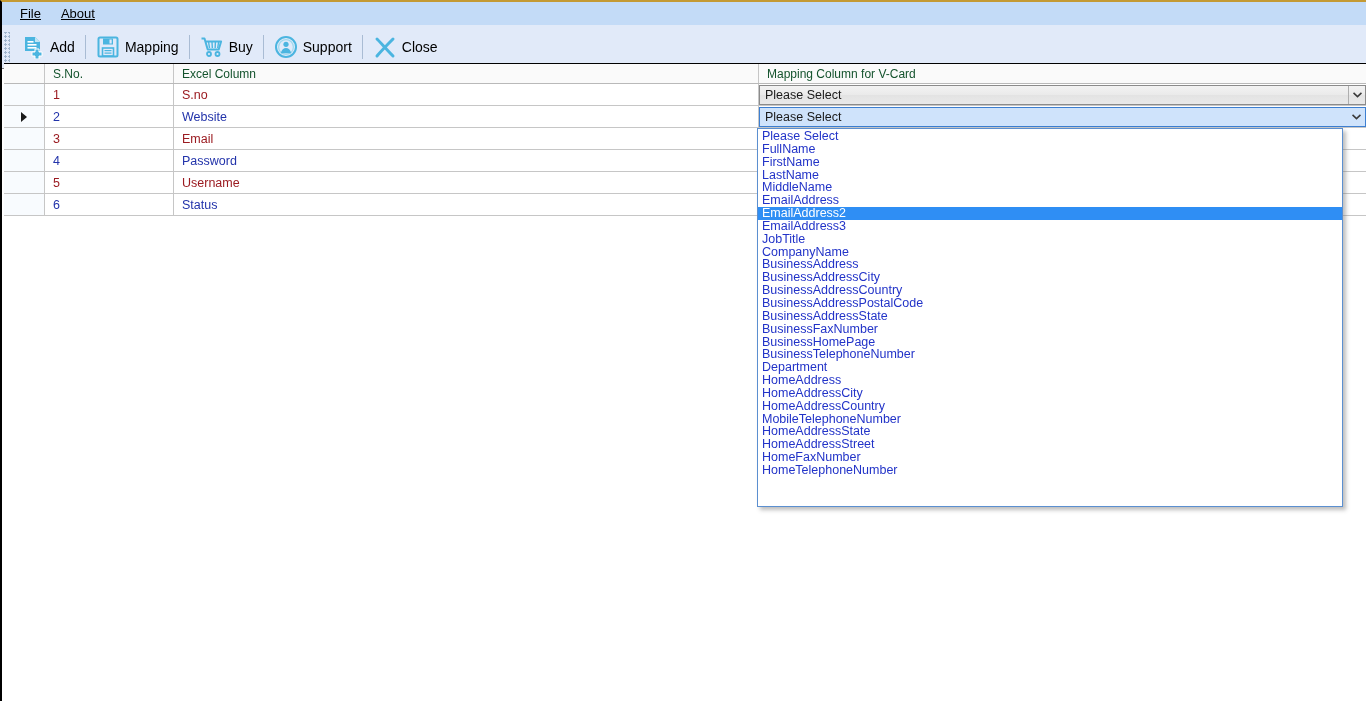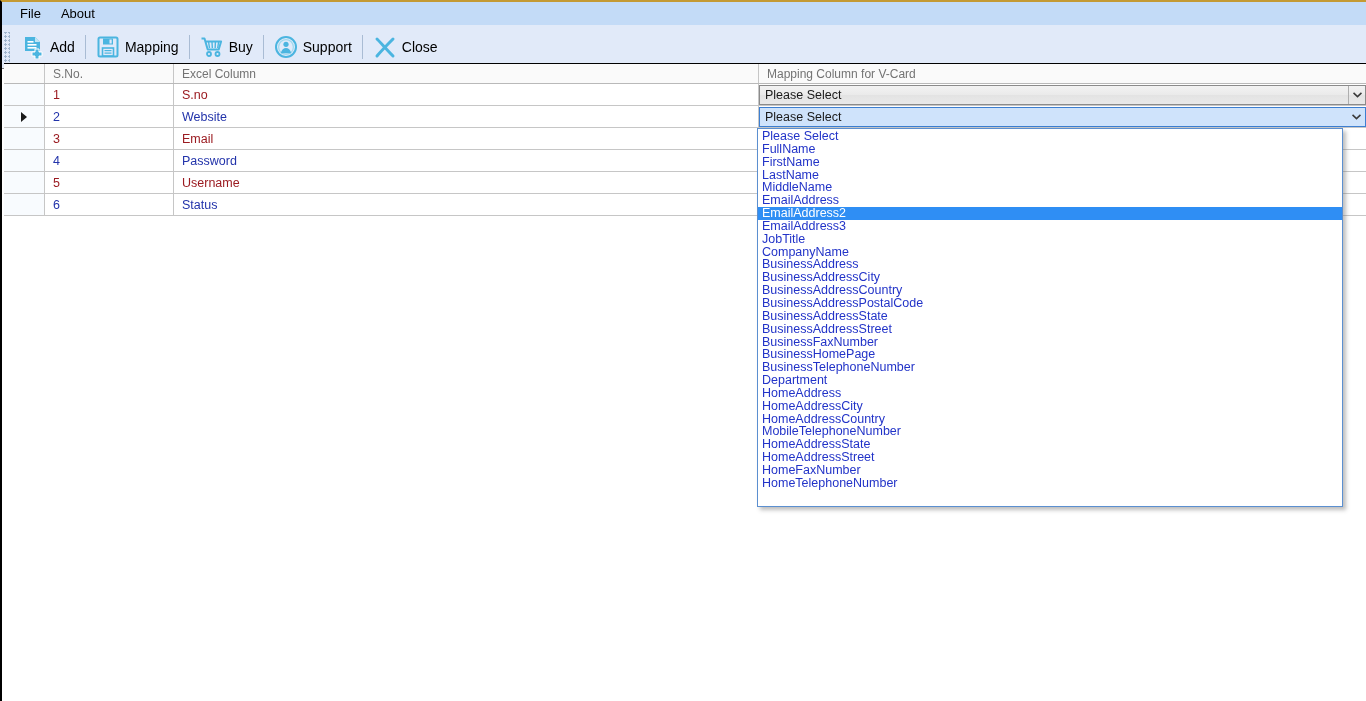--- a/index.html
+++ b/index.html
@@ -33,20 +33,21 @@
   #menu-bar {
     position: absolute;
     left: 0; top: 0;
     right: 0;
     height: 23px;
     background: #c3dbf7;
     display: flex;
     align-items: center;
     padding-left: 8px;
     box-sizing: border-box;
+    text-decoration: underline;
   }
   .menu-item {
     font-size: 13px;
     color: #000;
     padding: 2px 10px;
     cursor: default;
     line-height: 17px;
     white-space: nowrap;
   }
 
@@ -110,21 +111,21 @@
     border-bottom: 1px solid #b9b9b9;
     box-sizing: border-box;
   }
   .hdr-cell {
     box-sizing: border-box;
     border-right: 1px solid #c6c6c6;
     display: flex;
     align-items: center;
     padding-left: 8px;
     font-size: 12px;
-    color: #737373;
+    color: #14532d;
     background: #fafafa;
     overflow: hidden;
     white-space: nowrap;
   }
   .col-rowhdr { width: 41px; padding-left: 0; }
   .col-sno    { width: 129px; }
   .col-excel  { width: 585px; }
   .col-map    { flex: 1 1 auto; border-right: none; }
 
   .grid-row {
@@ -398,21 +399,20 @@
       <div class="dd-item">EmailAddress</div>
       <div class="dd-item selected">EmailAddress2</div>
       <div class="dd-item">EmailAddress3</div>
       <div class="dd-item">JobTitle</div>
       <div class="dd-item">CompanyName</div>
       <div class="dd-item">BusinessAddress</div>
       <div class="dd-item">BusinessAddressCity</div>
       <div class="dd-item">BusinessAddressCountry</div>
       <div class="dd-item">BusinessAddressPostalCode</div>
       <div class="dd-item">BusinessAddressState</div>
-      <div class="dd-item">BusinessAddressStreet</div>
       <div class="dd-item">BusinessFaxNumber</div>
       <div class="dd-item">BusinessHomePage</div>
       <div class="dd-item">BusinessTelephoneNumber</div>
       <div class="dd-item">Department</div>
       <div class="dd-item">HomeAddress</div>
       <div class="dd-item">HomeAddressCity</div>
       <div class="dd-item">HomeAddressCountry</div>
       <div class="dd-item">MobileTelephoneNumber</div>
       <div class="dd-item">HomeAddressState</div>
       <div class="dd-item">HomeAddressStreet</div>

